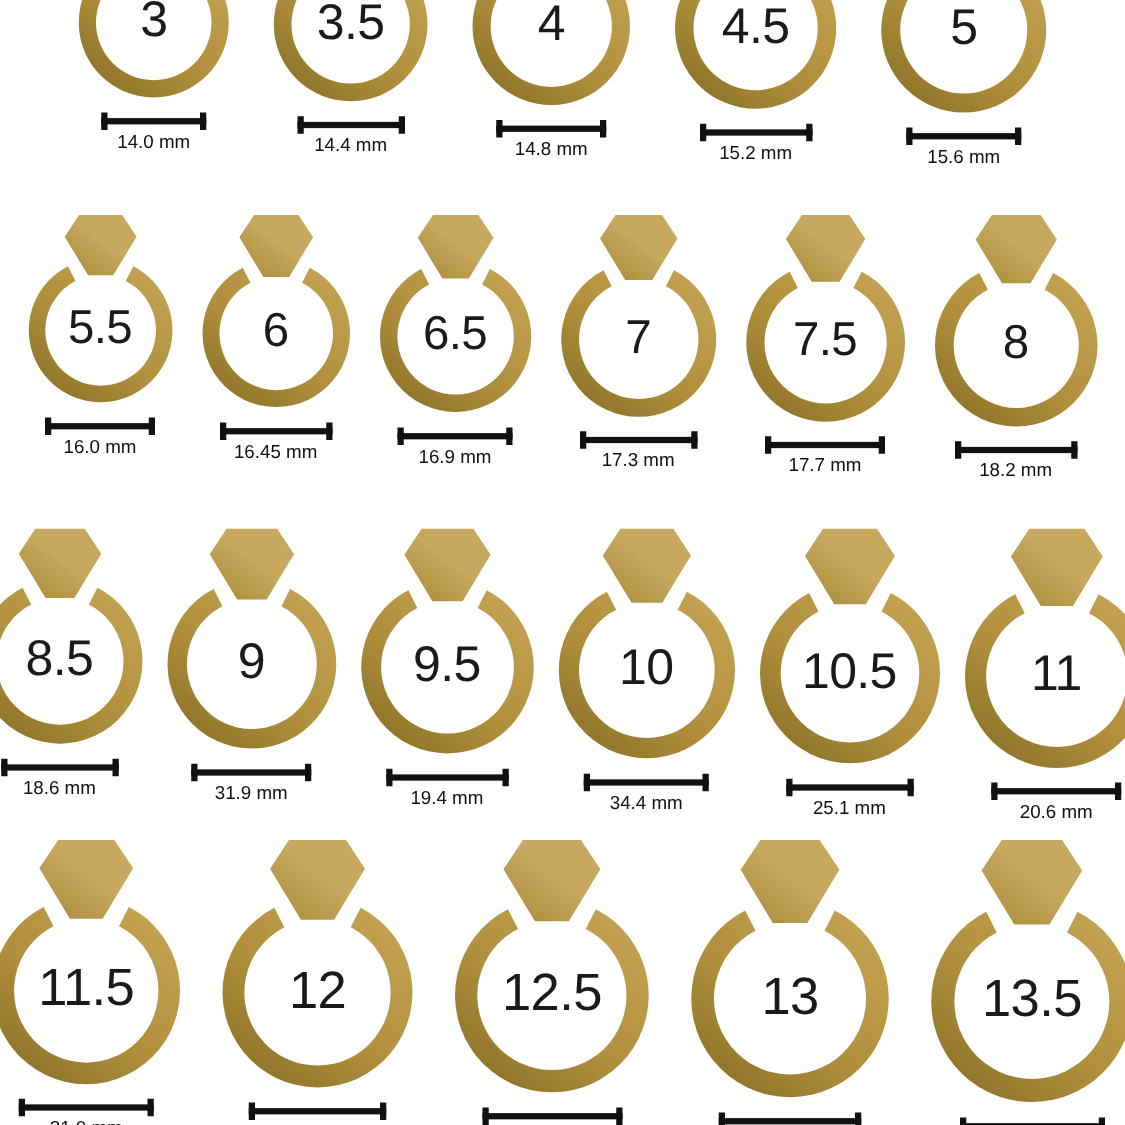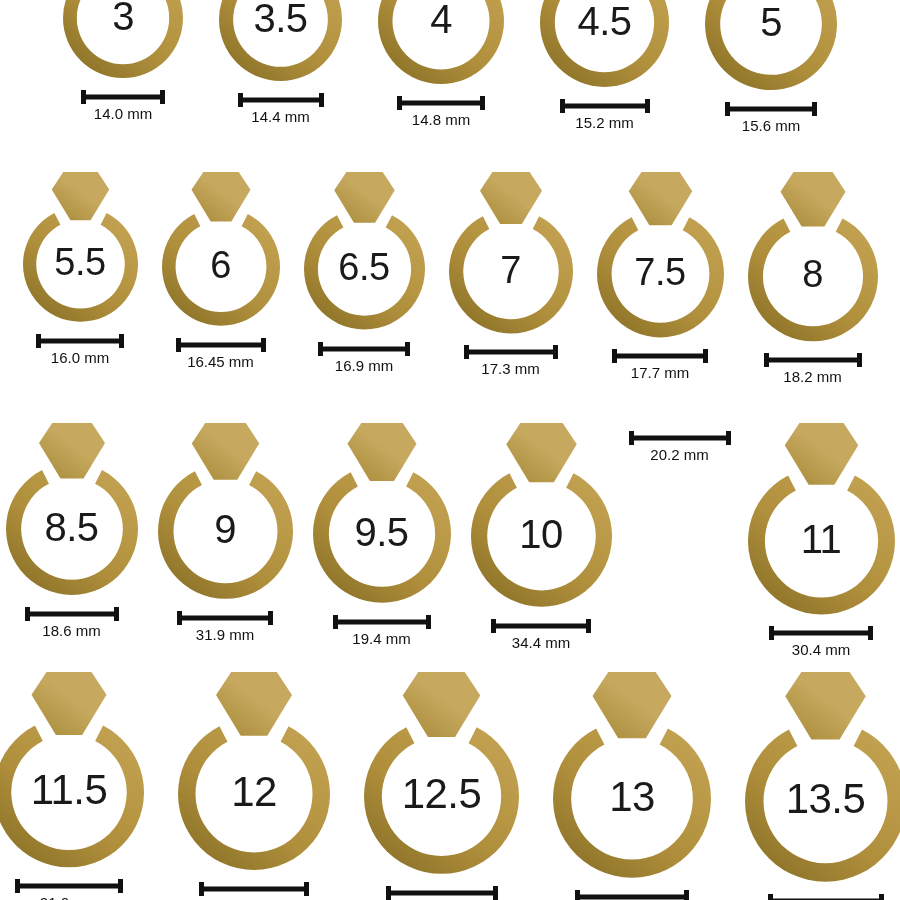--- a/index.html
+++ b/index.html
@@ -631,27 +631,54 @@
         <div class="measure-block" style="margin-top: 8px;">
           <div class="measure-bar" style="width: 100px;">
             <span class="bar-line"></span>
             <span class="cap"></span>
             <span class="cap"></span>
           </div>
           <div class="mm-text" style="font-size: 15px;">34.4 mm</div>
         </div>
       </div>
       <div class="ring-cell">
+        <div class="ring-art" style="width: 150px; height: 191.546px;">
+          <svg width="150" height="191.54559999999998" viewBox="0 0 150 191.54559999999998" aria-hidden="true">
+  <defs>
+    <linearGradient id="ringGrad16" x1="0.1" y1="0.95" x2="0.85" y2="0.05">
+      <stop offset="0%" stop-color="#8a7127"></stop>
+      <stop offset="45%" stop-color="#b08f3c"></stop>
+      <stop offset="100%" stop-color="#c2a251"></stop>
+    </linearGradient>
+    <linearGradient id="gemGrad16" x1="0.05" y1="1" x2="0.95" y2="0">
+      <stop offset="0%" stop-color="#a88a39"></stop>
+      <stop offset="55%" stop-color="#c6a85e"></stop>
+      <stop offset="100%" stop-color="#c6a85e"></stop>
+    </linearGradient>
+  </defs>
+            <path d="M 53.400000000000006 0
+          L 96.6 0
+          L 111 21.772799999999997
+          L 87.6 60.48
+          L 62.4 60.48
+          L 39 21.772799999999997 Z" fill="url(#gemGrad16)"></path>
+            <path d="M 107.68731598124737 51.39313025843751
+          A 72 72 0 1 1 42.31268401875262 51.39313025843751
+          L 49.83076669443952 66.14819829899689
+          A 55.44 55.44 0 1 0 100.16923330556048 66.14819829899689 Z" fill="url(#ringGrad16)" fill-rule="evenodd"></path>
+          </svg>
+          <div class="size-label" style="font-size: 40px; top: 93.5456px;">10.5</div>
+        </div>
         <div class="measure-block" style="margin-top: 8px;">
           <div class="measure-bar" style="width: 102px;">
             <span class="bar-line"></span>
             <span class="cap"></span>
             <span class="cap"></span>
           </div>
-          <div class="mm-text" style="font-size: 15px;">20.2 mm</div>
+          <div class="mm-text" style="font-size: 15px;">25.1 mm</div>
         </div>
       </div>
       <div class="ring-cell">
         <div class="ring-art" style="width: 153px; height: 195.453px;">
           <svg width="153" height="195.4528" viewBox="0 0 153 195.4528" aria-hidden="true">
   <defs>
     <linearGradient id="ringGrad17" x1="0.1" y1="0.95" x2="0.85" y2="0.05">
       <stop offset="0%" stop-color="#8a7127"></stop>
       <stop offset="45%" stop-color="#b08f3c"></stop>
       <stop offset="100%" stop-color="#c2a251"></stop>
@@ -674,21 +701,21 @@
           A 56.595 56.595 0 1 0 102.19359233275965 67.52628576355932 Z" fill="url(#ringGrad17)" fill-rule="evenodd"></path>
           </svg>
           <div class="size-label" style="font-size: 40px; top: 95.9528px;">11</div>
         </div>
         <div class="measure-block" style="margin-top: 8px;">
           <div class="measure-bar" style="width: 104px;">
             <span class="bar-line"></span>
             <span class="cap"></span>
             <span class="cap"></span>
           </div>
-          <div class="mm-text" style="font-size: 15px;">30.4 mm</div>
+          <div class="mm-text" style="font-size: 15px;">20.6 mm</div>
         </div>
       </div>
     </div>
     <div class="ring-row" style="top: 672px; gap: 28px;">
       <div class="ring-cell">
         <div class="ring-art" style="width: 156px; height: 199.36px;">
           <svg width="156" height="199.36" viewBox="0 0 156 199.36" aria-hidden="true">
   <defs>
     <linearGradient id="ringGrad18" x1="0.1" y1="0.95" x2="0.85" y2="0.05">
       <stop offset="0%" stop-color="#8a7127"></stop>

